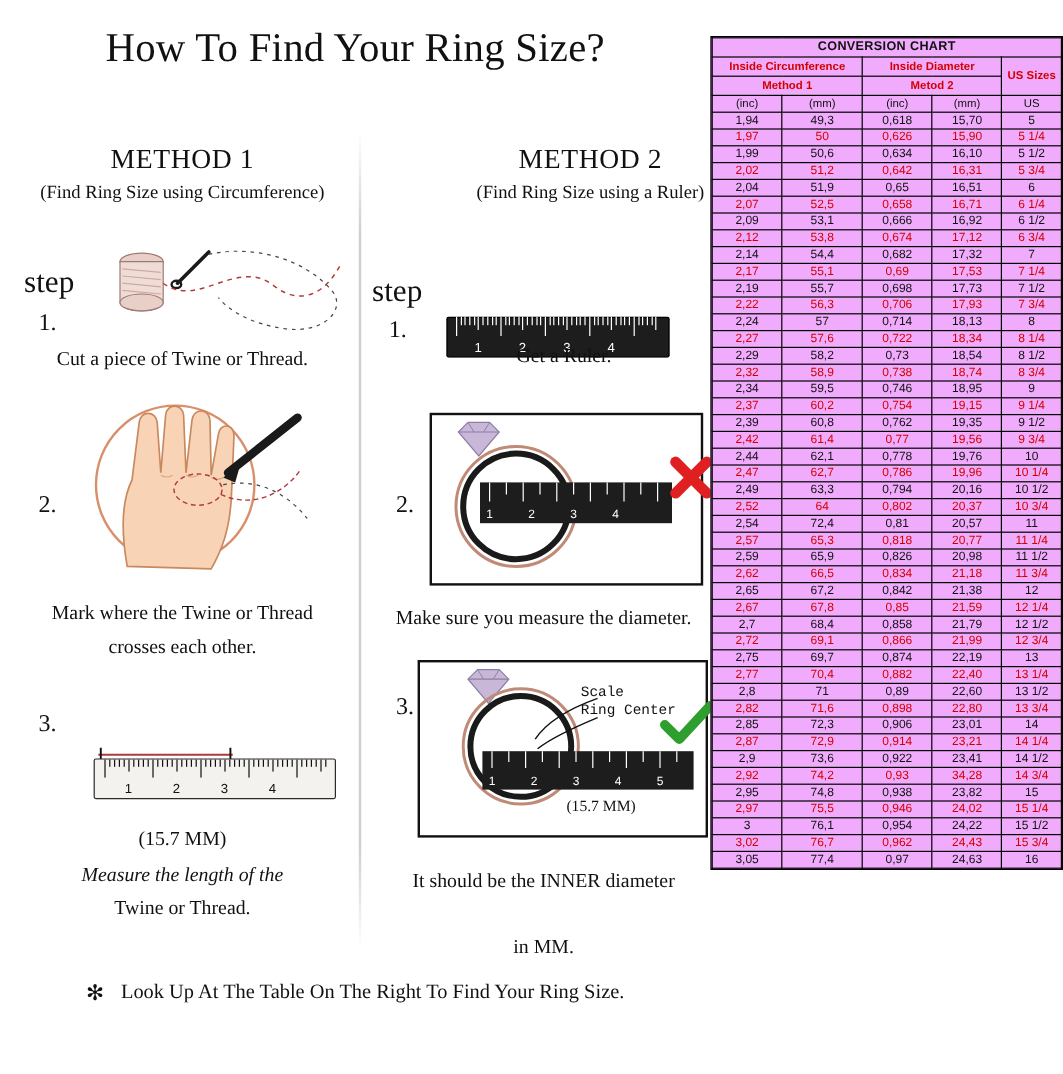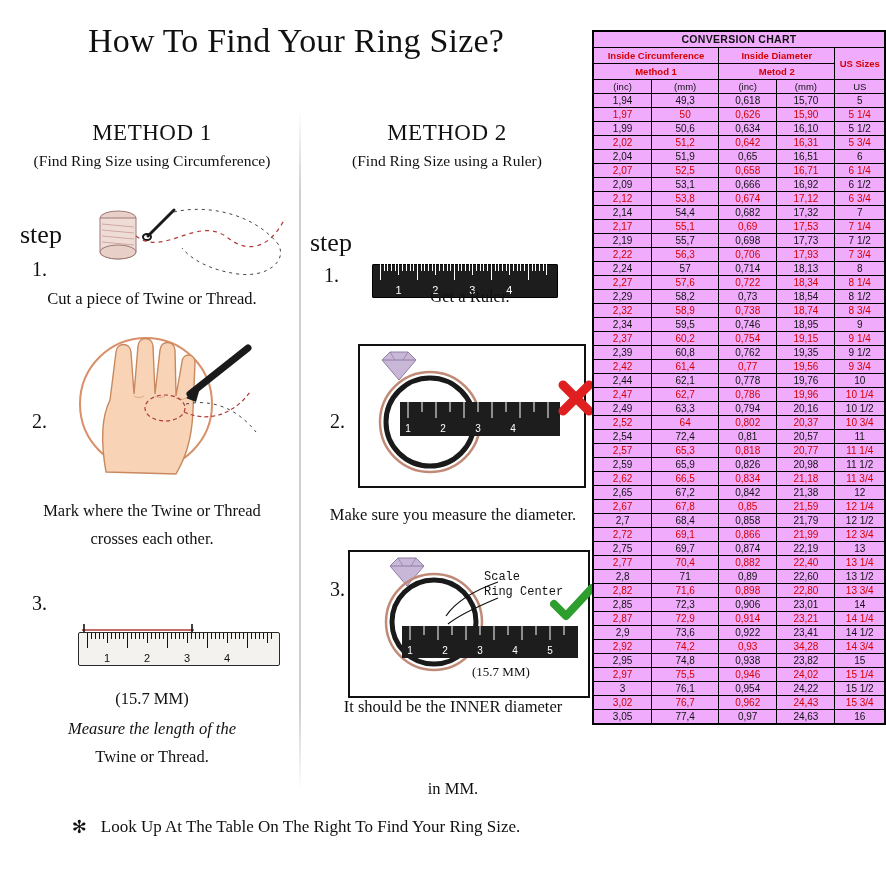--- a/index.html
+++ b/index.html
@@ -22,21 +22,21 @@
     font-size:34px; font-weight:normal; letter-spacing:0.2px;
   }
 
   .divider {
     position:absolute; left:299px; top:110px; width:2px; height:680px;
     background: linear-gradient(to bottom, #ffffff, #cfcfcf 12%, #cfcfcf 88%, #ffffff);
   }
 
   .col { position:absolute; top:120px; }
   .col-1 { left:4px; width:296px; }
-  .col-2 { left:302px; width:290px; }
+  .col-2 { left:302px; width:290px;padding-left:45px; }
 
   .method-title { text-align:center; font-size:23px; letter-spacing:0.5px; }
   .method-sub { text-align:center; font-size:15.5px; margin-top:6px; }
 
   .step-word { font-size:26px; }
   .step-num { font-size:20px; }
 
   .caption { text-align:center; font-size:16.5px; line-height:1.35; }
 
   .abs { position:absolute; }
@@ -402,21 +402,21 @@
       </div>
       <div style="position:absolute; left:122px; top:112px; font-family:'Liberation Serif', serif; font-size:13px;">(15.7 MM)</div>
     </div>
 
     <div class="abs" style="left:550px; top:584px;">
       <svg width="46" height="40" viewBox="0 0 46 40">
         <path d="M4 20 L16 32 L42 4" fill="none" stroke="#2e9e2e" stroke-width="8" stroke-linecap="round" stroke-linejoin="round"></path>
       </svg>
     </div>
 
-    <div class="abs caption" style="left:318px; top:696px; width:270px;">It should be the INNER diameter</div>
+    <div class="abs caption" style="left:318px; top:723px; width:270px;">It should be the INNER diameter</div>
     <div class="abs caption" style="left:318px; top:778px; width:270px;">in MM.</div>
 
     <div class="footnote">
       <span class="star">✻</span><span>Look Up  At The Table On The Right To Find Your Ring Size.</span>
     </div>
   </div>
 
   <div class="table-wrap">
     <table class="conv">
       <tbody id="conv-body">

